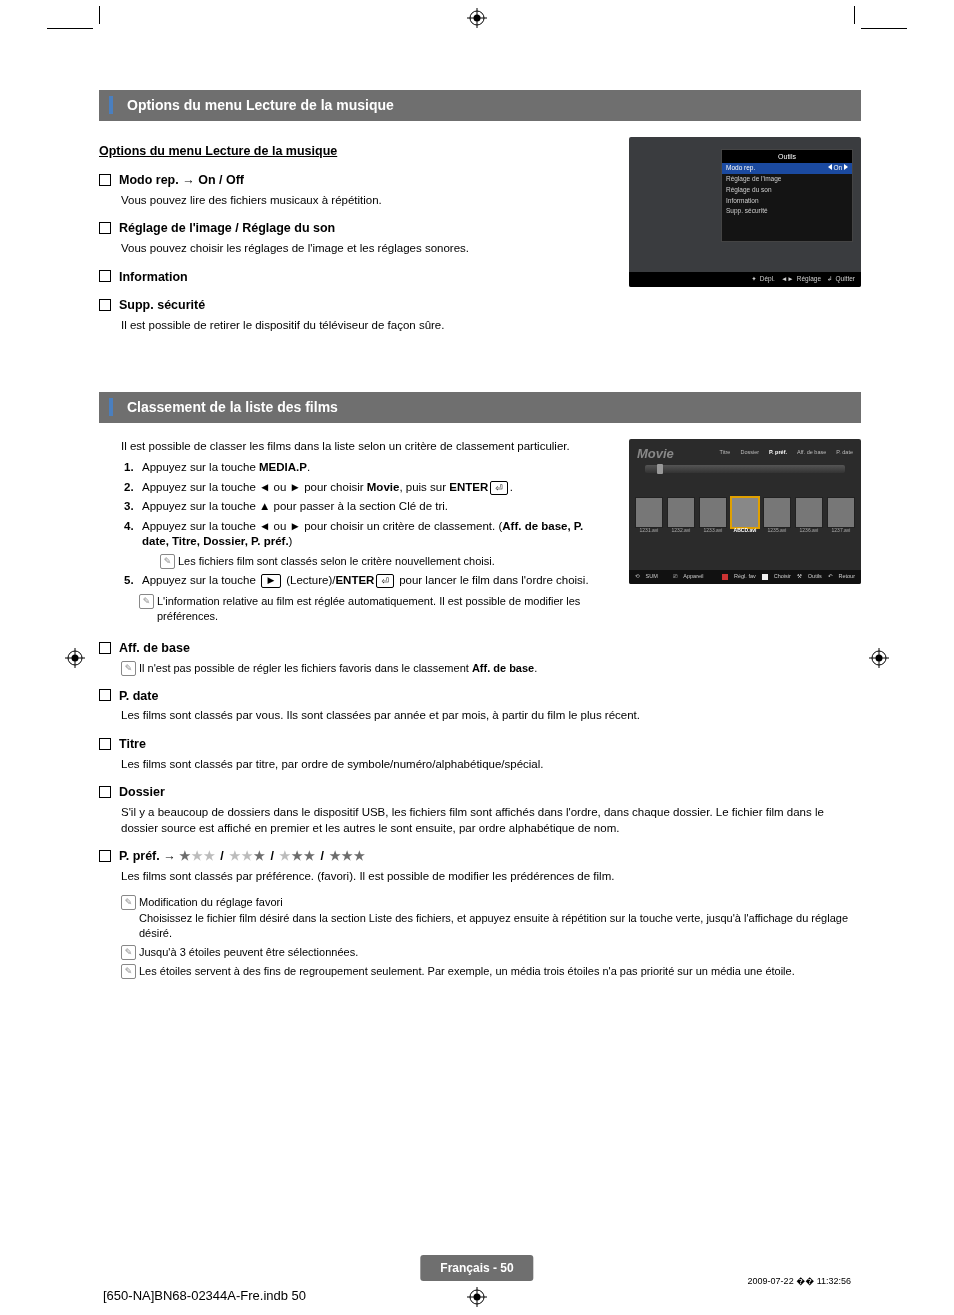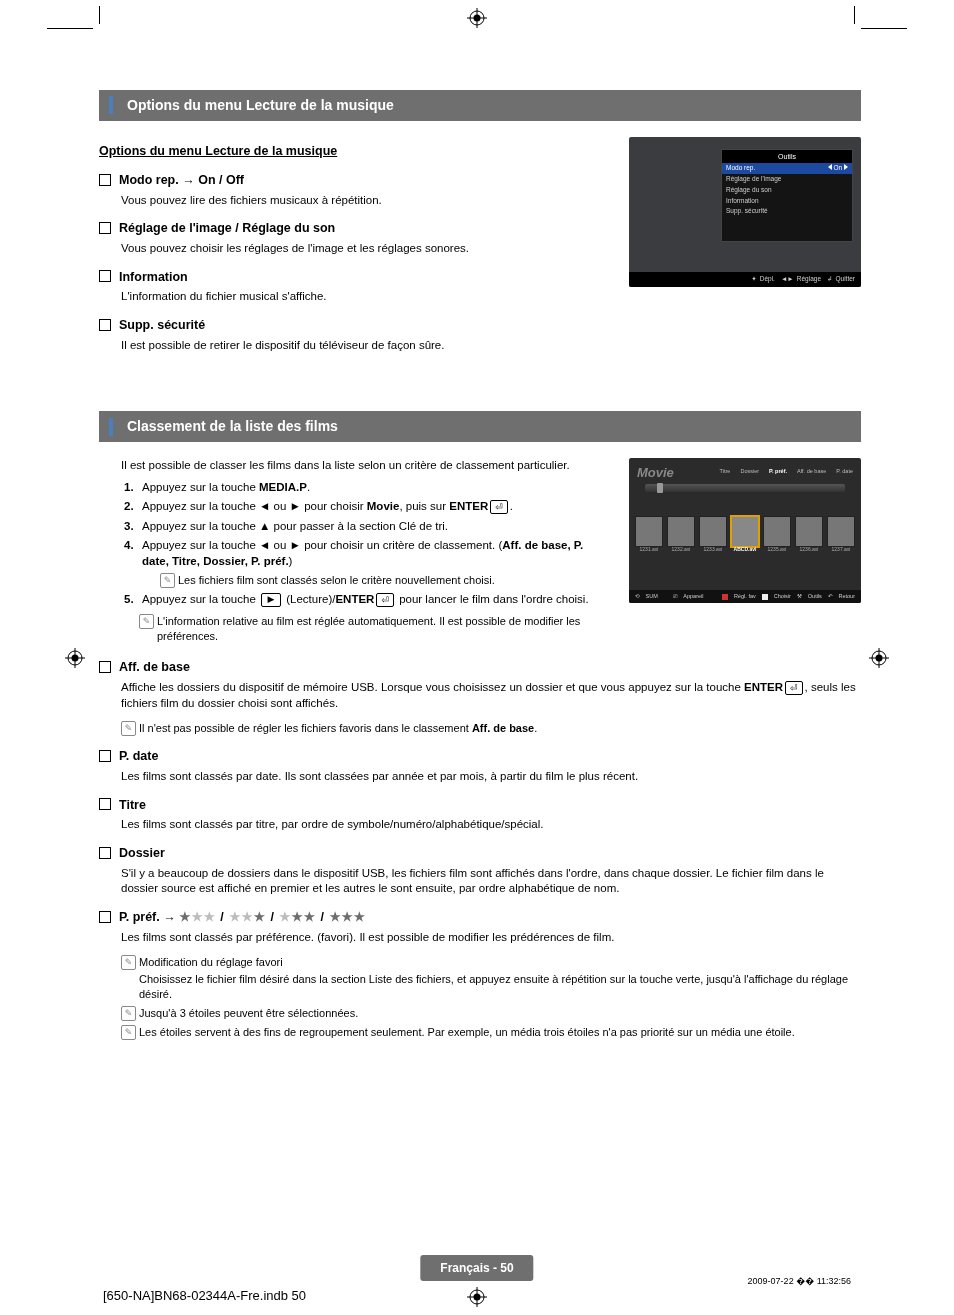--- a/index.html
+++ b/index.html
@@ -105,21 +105,20 @@
     <div class="left-col">
       <div class="subhead">Options du menu Lecture de la musique</div>
 
       <div class="opt"><span class="sq"></span><span class="title">Modo rep. → On / Off</span></div>
       <div class="opt-body">Vous pouvez lire des fichiers musicaux à répétition.</div>
 
       <div class="opt"><span class="sq"></span><span class="title">Réglage de l'image / Réglage du son</span></div>
       <div class="opt-body">Vous pouvez choisir les réglages de l'image et les réglages sonores.</div>
 
       <div class="opt"><span class="sq"></span><span class="title">Information</span></div>
-      <div class="opt-body">L'information du fichier musical s'affiche.</div>
 
       <div class="opt"><span class="sq"></span><span class="title">Supp. sécurité</span></div>
       <div class="opt-body">Il est possible de retirer le dispositif du téléviseur de façon sûre.</div>
     </div>
 
     <div class="right-col">
       <div class="screenshot-box">
         <div class="tools-panel">
           <div class="tools-title">Outils</div>
           <div class="tools-row sel">
@@ -223,25 +222,24 @@
                 <span>Outils</span>
                 <span>↶</span>
                 <span>Retour</span>
               </div>
         </div>
       </div>
     </div>
   </div>
 
   <div class="opt"><span class="sq"></span><span class="title">Aff. de base</span></div>
-  <div class="opt-body"><span>Affiche les dossiers du dispositif de mémoire USB. Lorsque vous choisissez un dossier et que vous appuyez sur la touche </span><b>ENTER</b><span class="entericon">⏎</span><span>, seuls les fichiers film du dossier choisi sont affichés.</span></div>
   <div class="note" style="margin-left:22px"><span class="nicon">✎</span><span>Il n'est pas possible de régler les fichiers favoris dans le classement </span><b>Aff. de base</b><span>.</span></div>
 
   <div class="opt"><span class="sq"></span><span class="title">P. date</span></div>
-  <div class="opt-body">Les films sont classés par date. Ils sont classées par année et par mois, à partir du film le plus récent.</div>
+  <div class="opt-body">Les films sont classés par vous. Ils sont classées par année et par mois, à partir du film le plus récent.</div>
 
   <div class="opt"><span class="sq"></span><span class="title">Titre</span></div>
   <div class="opt-body">Les films sont classés par titre, par ordre de symbole/numéro/alphabétique/spécial.</div>
 
   <div class="opt"><span class="sq"></span><span class="title">Dossier</span></div>
   <div class="opt-body">S'il y a beaucoup de dossiers dans le dispositif USB, les fichiers film sont affichés dans l'ordre, dans chaque dossier. Le fichier film dans le dossier source est affiché en premier et les autres le sont ensuite, par ordre alphabétique de nom.</div>
 
   <div class="opt"><span class="sq"></span><span class="title"><span>P. préf. → </span><span class="stars"><span class="s-on">★</span><span class="s-off">★★</span> / <span class="s-off">★★</span><span class="s-on">★</span> / <span class="s-off">★</span><span class="s-on">★★</span> / <span class="s-on">★★★</span></span></span></div>
   <div class="opt-body">Les films sont classés par préférence. (favori). Il est possible de modifier les prédérences de film.</div>
   <div class="note" style="margin-left:22px"><span class="nicon">✎</span><span>Modification du réglage favori</span><br><span style="display:block;margin-top:2px">Choisissez le fichier film désiré dans la section Liste des fichiers, et appuyez ensuite à répétition sur la touche verte, jusqu'à l'affichage du réglage désiré.</span></div>

